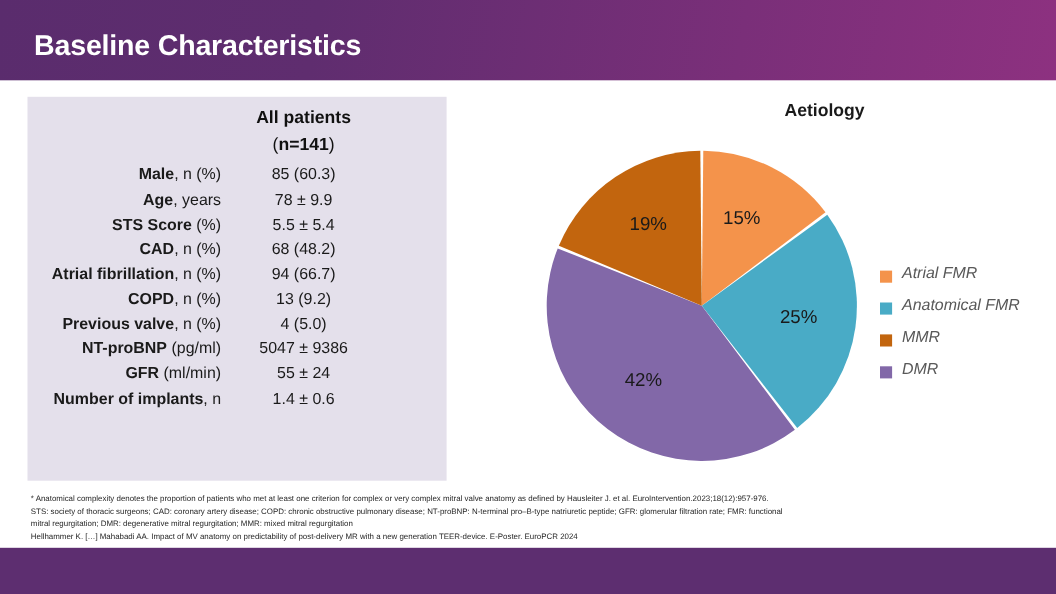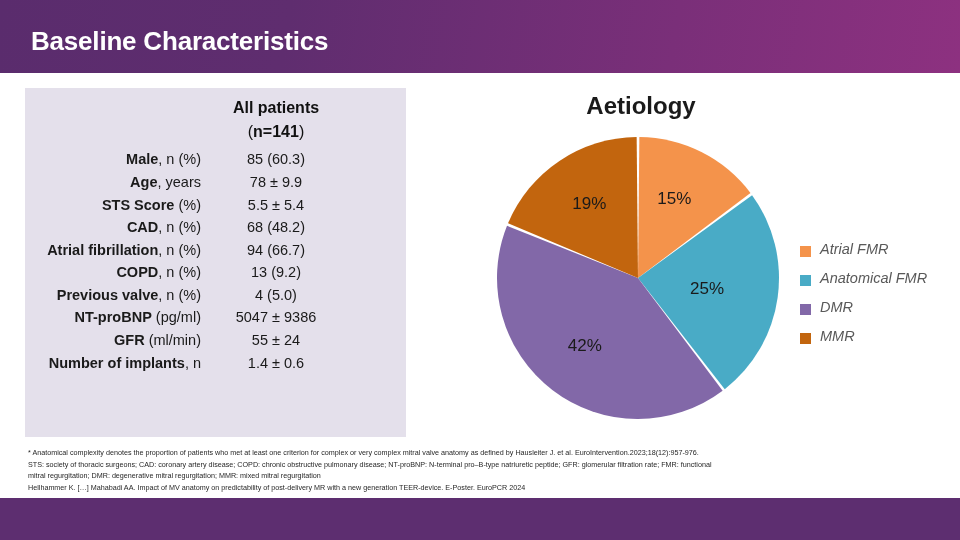--- a/index.html
+++ b/index.html
@@ -46,21 +46,21 @@
   
   .footnotes{
     position:absolute;left:28px;top:447px;width:910px;
     font-size:7.2px;color:#262626;line-height:1.62;
     text-align:justify;
   }
   .footnotes div{white-space:nowrap;}
   
   .chart-title{
     position:absolute;left:496px;top:92px;width:290px;
-    text-align:center;font-size:24px;font-weight:bold;color:#1a1a1a;
+    text-align:right;font-size:16px;font-weight:bold;color:#1a1a1a;
   }
   .pie-wrap{position:absolute;left:488px;top:128px;width:300px;height:300px;}
   .pie-label{
     position:absolute;font-size:17px;color:#1a1a1a;
     font-family:"Liberation Sans",sans-serif;
   }
   .legend{position:absolute;left:800px;top:228px;width:160px;}
   .legend-item{
     display:flex;align-items:flex-end;height:29px;font-style:italic;
   }
@@ -149,42 +149,42 @@
   <svg width="300" height="300" viewBox="0 0 300 300">
     <g id="pie-slices">
         <path d="M 150 150 L 151.3534820481984 9.006496297364095 A 141 141 0 0 1 262.48211098797293 64.97779873651037 Z" fill="#f4934b"></path>
         <path d="M 150 150 L 264.09359070983663 67.15283614428145 A 141 141 0 0 1 236.7612195901429 261.14625848507455 Z" fill="#49abc6"></path>
         <path d="M 150 150 L 234.61150665385284 262.79136909251974 A 141 141 0 0 1 19.01709712041196 97.80345650106317 Z" fill="#8268a8"></path>
         <path d="M 150 150 L 20.043275818968283 95.29853895794699 A 141 141 0 0 1 148.6465179518015 9.006496297364095 Z" fill="#c2650e"></path>
       </g>
   </svg>
   <div id="pie-labels">
       <div class="pie-label" style="left: 169.324px; top: 60.9239px; width: 40px; text-align: left;">15%</div>
-      <div class="pie-label" style="left: 199px; top: 151.196px; width: 40px; text-align: center;">25%</div>
+      <div class="pie-label" style="left: 218px; top: 151.196px; width: 40px; text-align: center;">25%</div>
       <div class="pie-label" style="left: 76.872px; top: 208.424px; width: 40px; text-align: center;">42%</div>
       <div class="pie-label" style="left: 81.2908px; top: 66.4075px; width: 40px; text-align: center;">19%</div>
     </div>
 </div>
 
 <div class="legend">
   <div class="legend-item">
     <span class="legend-swatch" id="sw0" style="background: rgb(244, 147, 75);"></span>
     <span class="legend-label">Atrial FMR</span>
   </div>
   <div class="legend-item">
     <span class="legend-swatch" id="sw1" style="background: rgb(73, 171, 198);"></span>
     <span class="legend-label">Anatomical FMR</span>
   </div>
   <div class="legend-item">
+    <span class="legend-swatch" id="sw3" style="background: rgb(194, 101, 14);"></span>
+    <span class="legend-label">MMR</span>
+  </div>
+  <div class="legend-item">
     <span class="legend-swatch" id="sw2" style="background: rgb(130, 104, 168);"></span>
     <span class="legend-label">DMR</span>
-  </div>
-  <div class="legend-item">
-    <span class="legend-swatch" id="sw3" style="background: rgb(194, 101, 14);"></span>
-    <span class="legend-label">MMR</span>
   </div>
 </div>
 
 <div class="footer">
   
 
   
 
   
 

